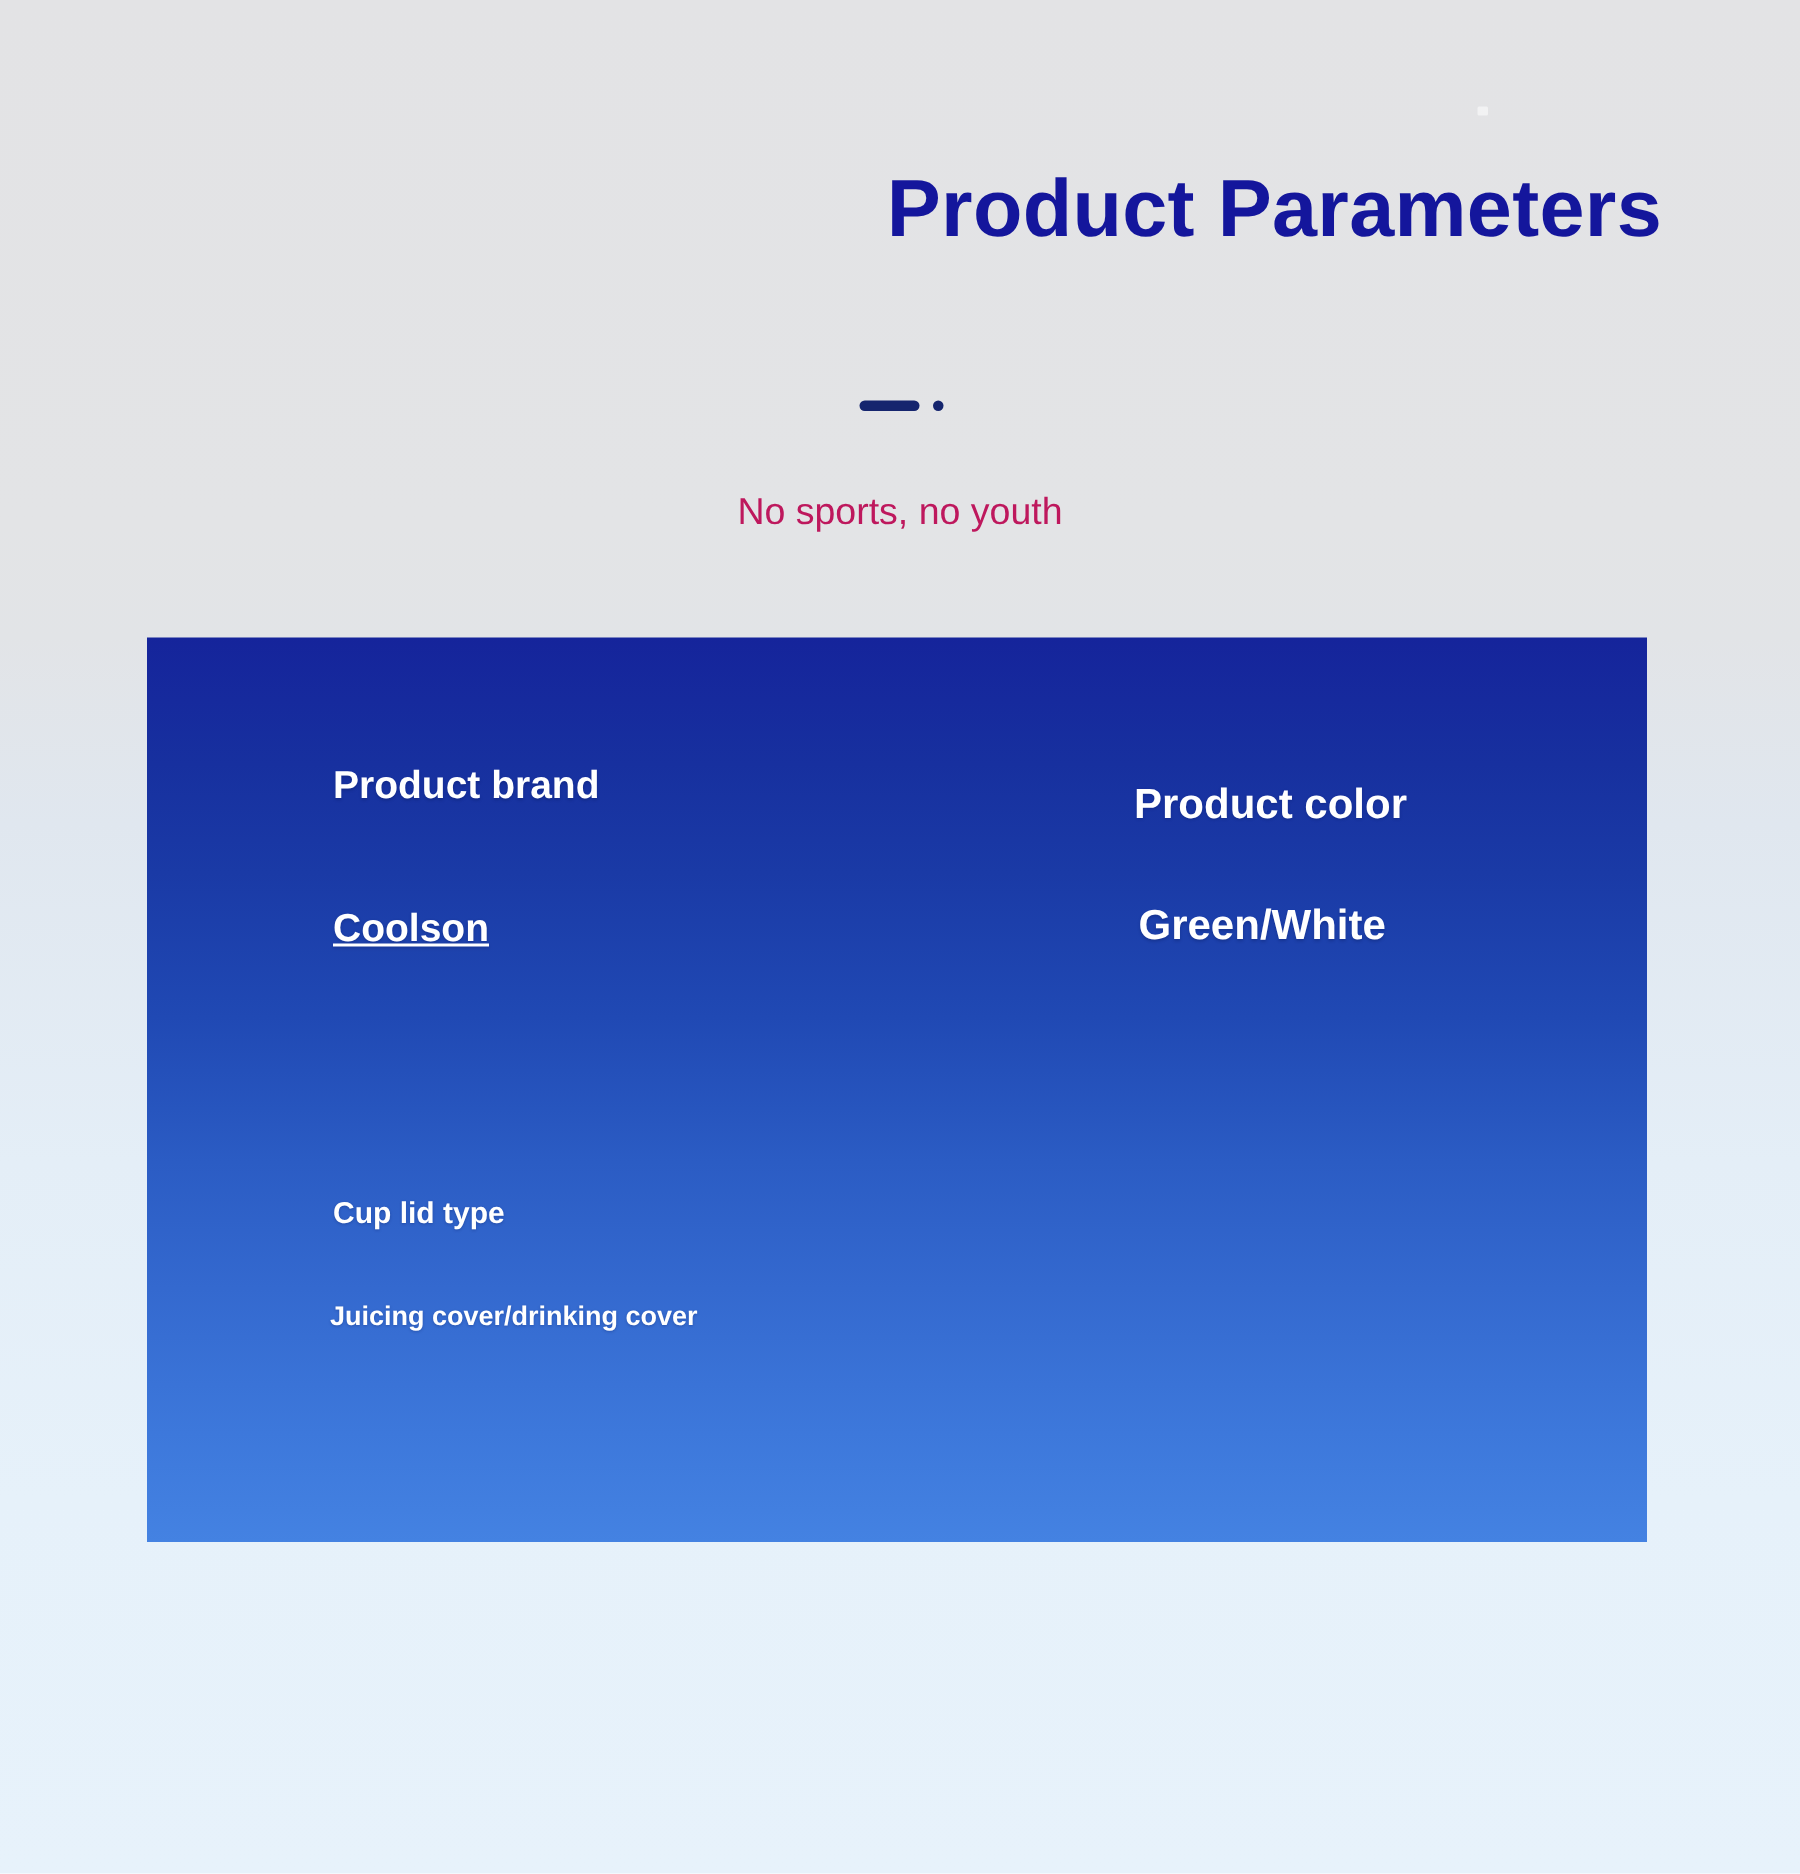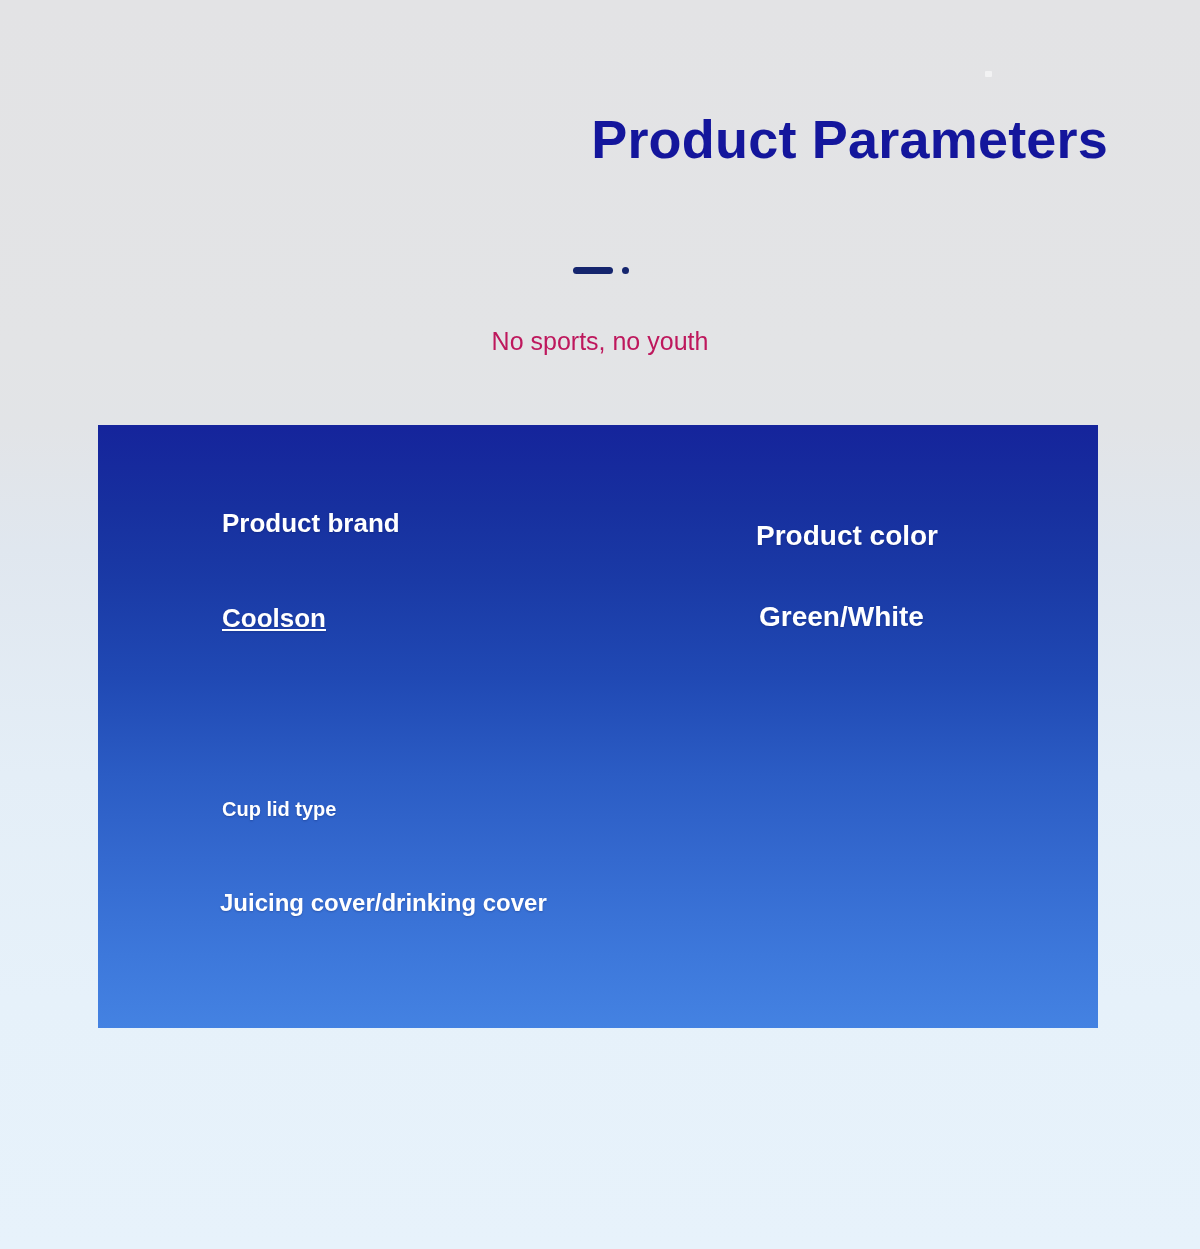--- a/index.html
+++ b/index.html
@@ -157,22 +157,22 @@
 
   
   .cell-lid-label {
     left: 124px;
     top: 365px;
     font-size: 20px;
     line-height: 38px;
   }
   .cell-lid-value {
     left: 122px;
-    top: 466px;
-    font-size: 24px;
+    top: 440px;
+    font-size: 18px;
     line-height: 24px;
   }
 </style>
 </head>
 <body>
 
 <div class="page">
 
   <div class="speck"></div>
 

